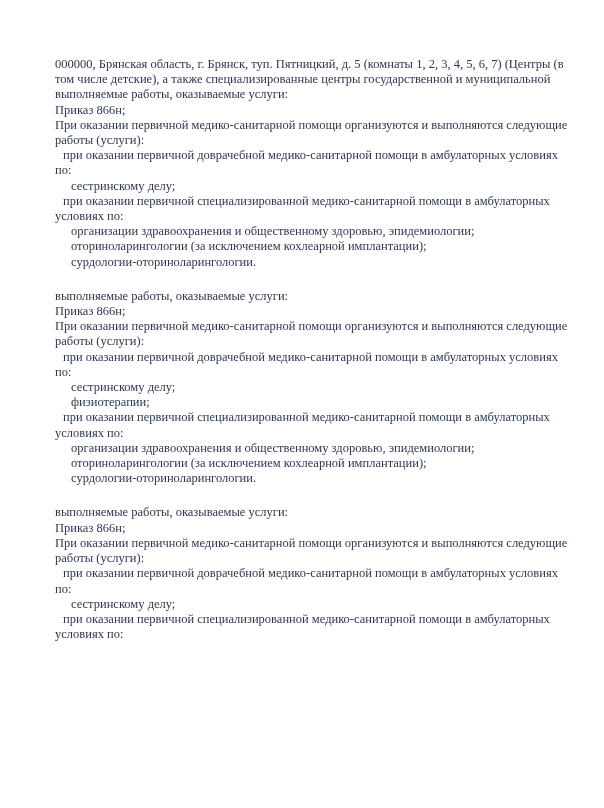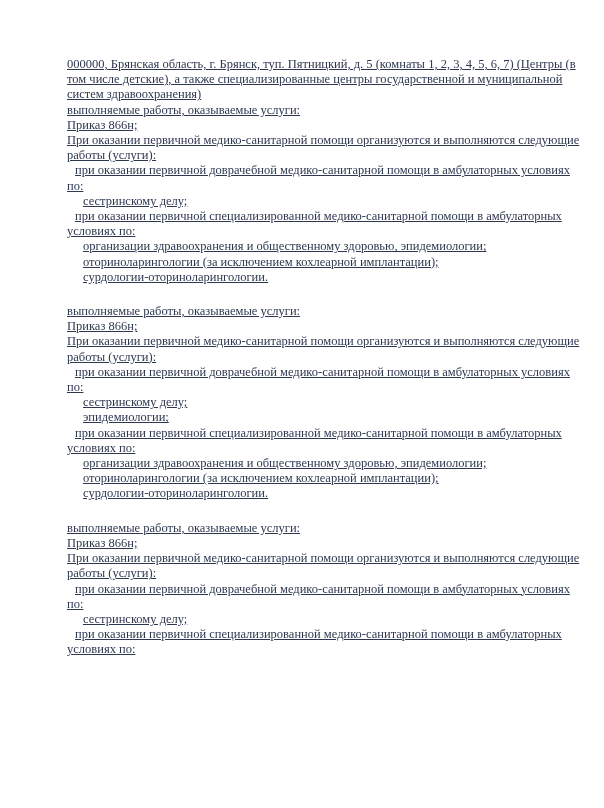--- a/index.html
+++ b/index.html
@@ -17,40 +17,38 @@
     width: 604px;
     height: 808px;
     padding: 57px 12px 0 55px;
     background: #ffffff;
     font-family: "Liberation Serif", "DejaVu Serif", serif;
     font-size: 12.5px;
     line-height: 15.2px;
     color: #2e3850;
   }
   .block {
-    margin: 0 0 19px 12px;
-    text-decoration: underline;
+    margin: 0 0 19px 0;
   }
   .line {
     white-space: pre;
     overflow: hidden;
   }
   .indent-0 { padding-left: 0; }
   .indent-1 { padding-left: 8px; }
   .indent-2 { padding-left: 16px; }
 </style>
 </head>
 <body>
 
 <div class="page">
   <div id="document-content">
       <div class="block">
         <div class="line indent-0">000000, Брянская область, г. Брянск, туп. Пятницкий, д. 5 (комнаты 1, 2, 3, 4, 5, 6, 7) (Центры (в</div>
         <div class="line indent-0">том числе детские), а также специализированные центры государственной и муниципальной</div>
-        <div class="line indent-0">систем здравоохранения)</div>
         <div class="line indent-0">выполняемые работы, оказываемые услуги:</div>
         <div class="line indent-0">Приказ 866н;</div>
         <div class="line indent-0">При оказании первичной медико-санитарной помощи организуются и выполняются следующие</div>
         <div class="line indent-0">работы (услуги):</div>
         <div class="line indent-1">при оказании первичной доврачебной медико-санитарной помощи в амбулаторных условиях</div>
         <div class="line indent-0">по:</div>
         <div class="line indent-2">сестринскому делу;</div>
         <div class="line indent-1">при оказании первичной специализированной медико-санитарной помощи в амбулаторных</div>
         <div class="line indent-0">условиях по:</div>
         <div class="line indent-2">организации здравоохранения и общественному здоровью, эпидемиологии;</div>
@@ -58,21 +56,21 @@
         <div class="line indent-2">сурдологии-оториноларингологии.</div>
       </div>
       <div class="block">
         <div class="line indent-0">выполняемые работы, оказываемые услуги:</div>
         <div class="line indent-0">Приказ 866н;</div>
         <div class="line indent-0">При оказании первичной медико-санитарной помощи организуются и выполняются следующие</div>
         <div class="line indent-0">работы (услуги):</div>
         <div class="line indent-1">при оказании первичной доврачебной медико-санитарной помощи в амбулаторных условиях</div>
         <div class="line indent-0">по:</div>
         <div class="line indent-2">сестринскому делу;</div>
-        <div class="line indent-2">эпидемиологии;</div>
+        <div class="line indent-2">физиотерапии;</div>
         <div class="line indent-1">при оказании первичной специализированной медико-санитарной помощи в амбулаторных</div>
         <div class="line indent-0">условиях по:</div>
         <div class="line indent-2">организации здравоохранения и общественному здоровью, эпидемиологии;</div>
         <div class="line indent-2">оториноларингологии (за исключением кохлеарной имплантации);</div>
         <div class="line indent-2">сурдологии-оториноларингологии.</div>
       </div>
       <div class="block">
         <div class="line indent-0">выполняемые работы, оказываемые услуги:</div>
         <div class="line indent-0">Приказ 866н;</div>
         <div class="line indent-0">При оказании первичной медико-санитарной помощи организуются и выполняются следующие</div>

